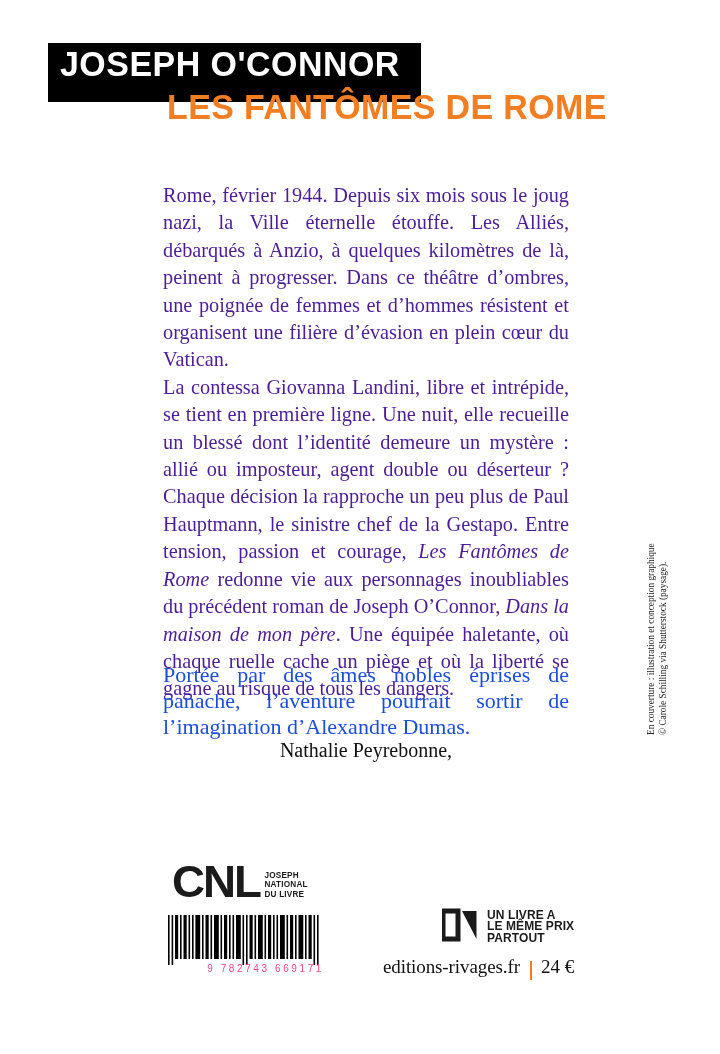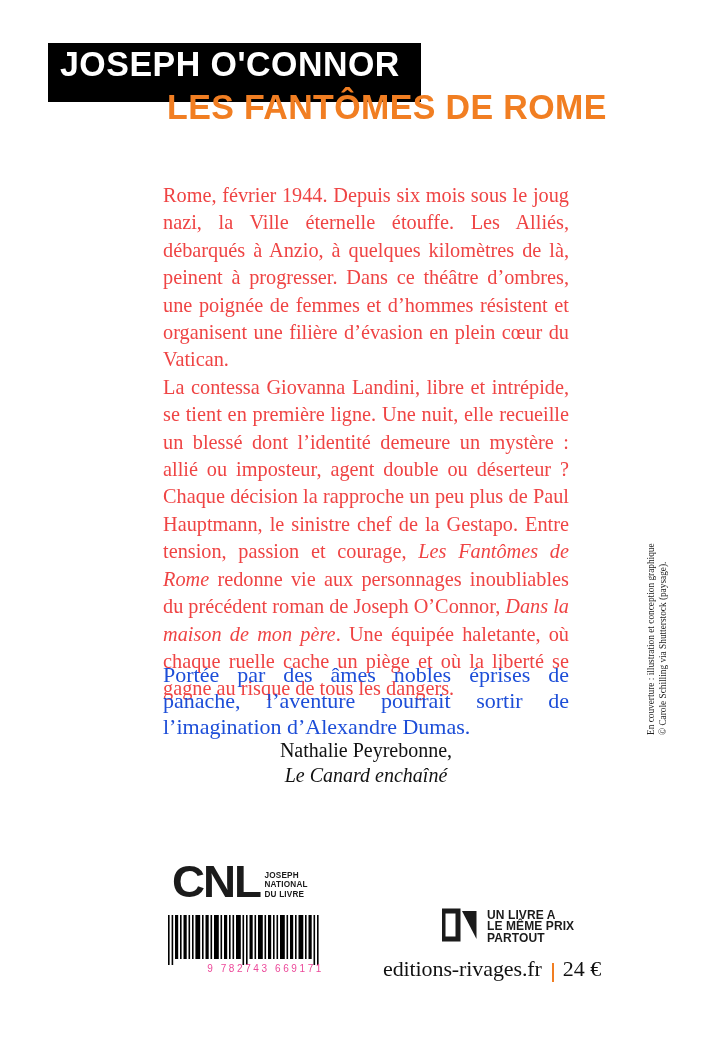--- a/index.html
+++ b/index.html
@@ -55,21 +55,21 @@
   
   .blurb {
     position: absolute;
     left: 163px;
     top: 182px;
     width: 406px;
     font-family: "Liberation Serif", serif;
     font-size: 20.3px;
     line-height: 27.4px;
     text-align: justify;
-    color: #ef4444;
+    color: #4c1d95;
     -webkit-hyphens: none;
     hyphens: none;
   }
   .blurb p {
     margin: 0;
   }
   .blurb em {
     font-style: italic;
   }
 
@@ -175,21 +175,21 @@
   }
   .price-logo .pl-words span { display: block; }
 
   .publisher-line {
     position: absolute;
     left: 383px;
     top: 956px;
     display: flex;
     align-items: center;
     font-family: "Liberation Serif", serif;
-    font-size: 22px;
+    font-size: 19px;
     color: #111111;
     white-space: nowrap;
   }
   .publisher-line .site { letter-spacing: -0.1px; }
   .publisher-line .sep {
     display: inline-block;
     width: 2px;
     height: 19px;
     background: #F17E22;
     margin: 0 9px 0 10px;
@@ -233,21 +233,20 @@
   <p>Rome, février 1944. Depuis six mois sous le joug nazi, la Ville éternelle étouffe. Les Alliés, débarqués à Anzio, à quelques kilomètres de là, peinent à progresser. Dans ce théâtre d’ombres, une poignée de femmes et d’hommes résistent et organisent une filière d’évasion en plein cœur du Vatican.</p>
   <p><span>La contessa Giovanna Landini, libre et intrépide, se tient en première ligne. Une nuit, elle recueille un blessé dont l’identité demeure un mystère : allié ou imposteur, agent double ou déserteur ? Chaque décision la rapproche un peu plus de Paul Hauptmann, le sinistre chef de la Gestapo. Entre tension, passion et courage, </span><em>Les Fantômes de Rome</em><span> redonne vie aux personnages inoubliables du précédent roman de Joseph O’Connor, </span><em>Dans la maison de mon père</em><span>. Une équipée haletante, où chaque ruelle cache un piège et où la liberté se gagne au risque de tous les dangers.</span></p>
 </div>
 
 <div class="pullquote">
   <p>Portée par des âmes nobles éprises de panache, l’aventure pourrait sortir de l’imagination d’Alexandre Dumas.</p>
 </div>
 
 <div class="attribution">
   <div>Nathalie Peyrebonne,</div>
-  <div class="source">Le Canard enchaîné</div>
 </div>
 
 <div class="cnl-logo">
   <span class="cnl-mark">CNL</span>
   <span class="cnl-words">
     <span>JOSEPH</span>
     <span>NATIONAL</span>
     <span>DU LIVRE</span>
   </span>
 </div>

